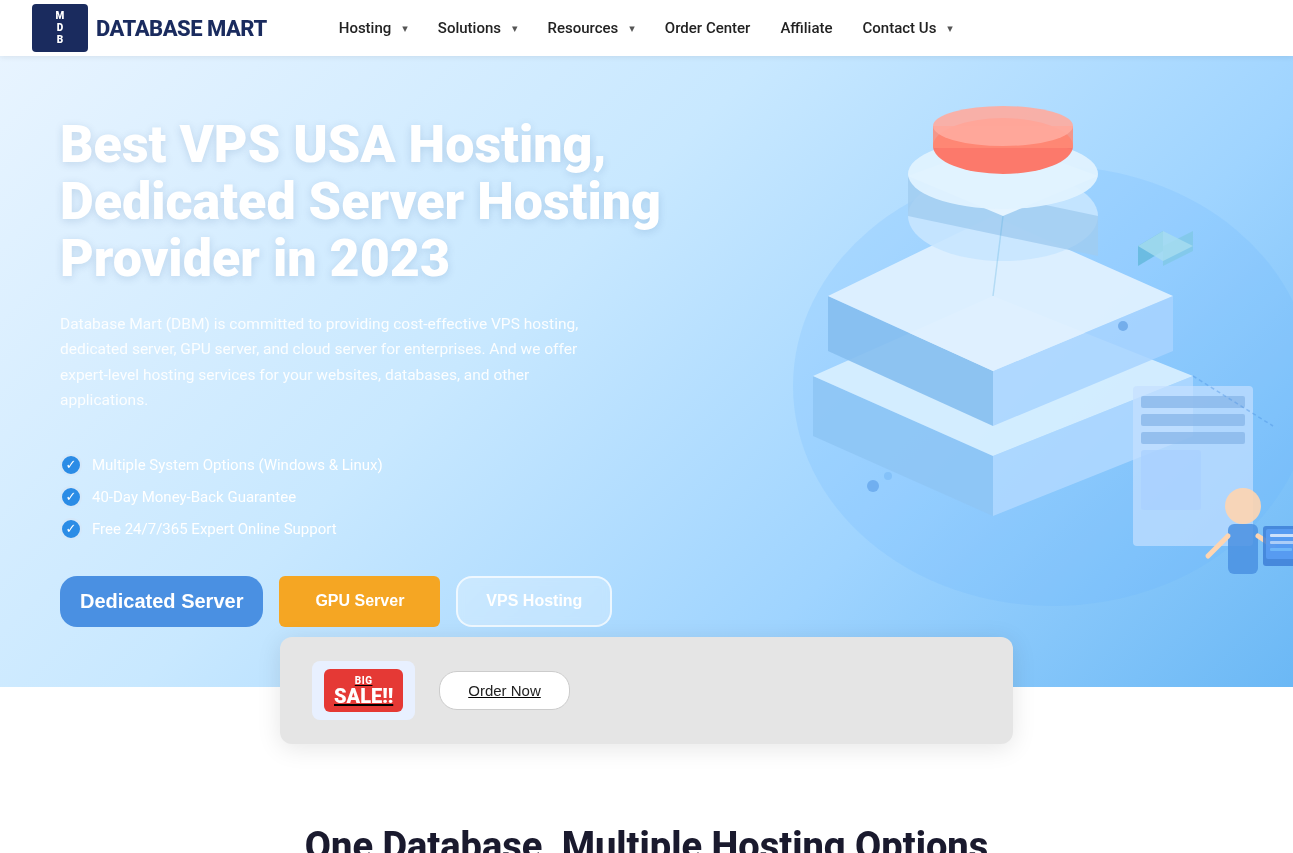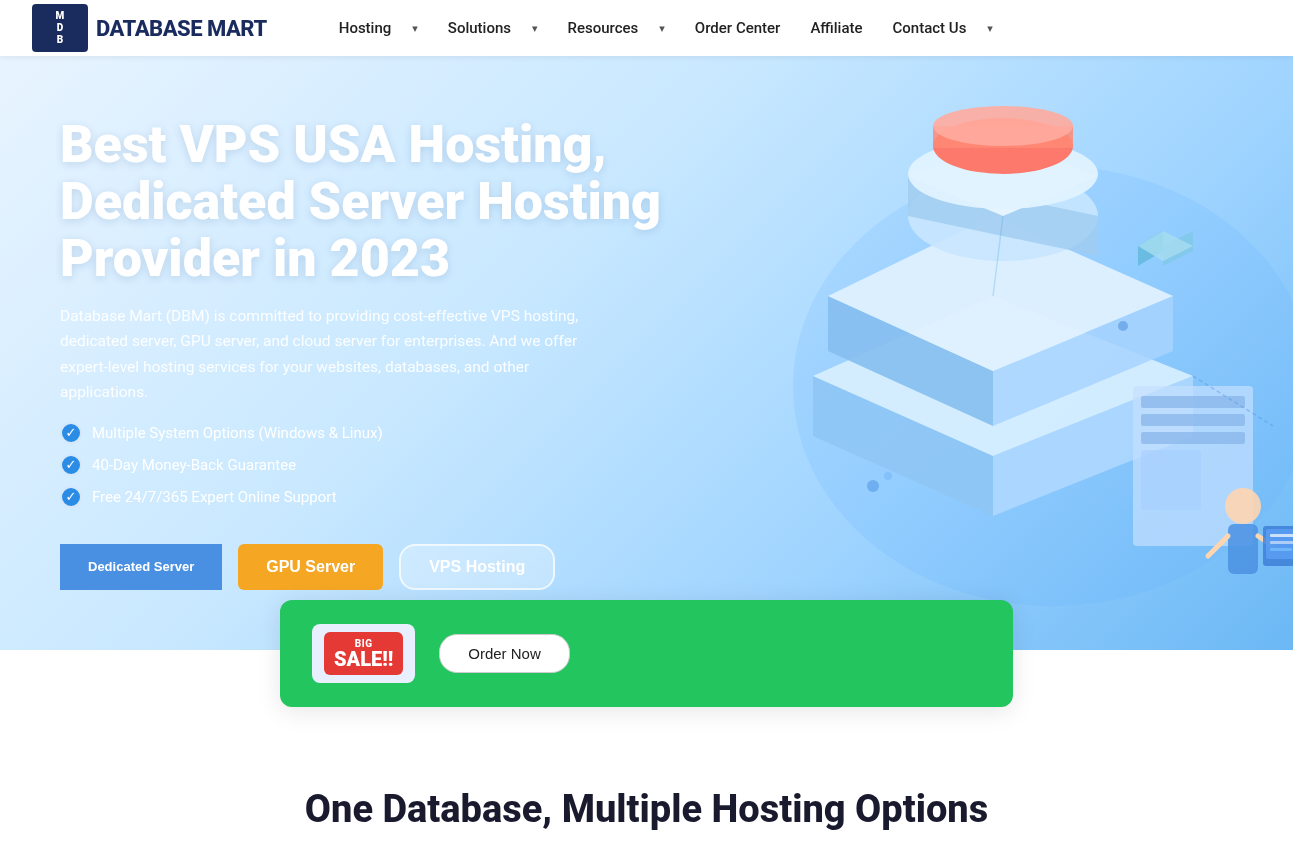--- a/index.html
+++ b/index.html
@@ -14,80 +14,80 @@
     }
     .nav-logo { display: flex; align-items: center; gap: 8px; text-decoration: none; }
     .logo-box {
       width: 56px; height: 48px; background: #1a2b5e;
       display: flex; align-items: center; justify-content: center;
       border-radius: 4px; color: #fff; font-weight: 900; font-size: 14px; line-height:1.1;
     }
     .logo-text { font-size: 22px; font-weight: 800; color: #1a2b5e; letter-spacing: -0.5px; text-align: center; }
     .nav-links { display: flex; align-items: center; gap: 6px; margin-left: 60px; flex: 1; }
     .nav-item {
-      display: flex; align-items: center; gap: 21px;
+      display: flex; align-items: center; gap: 11px;
       padding: 6px 12px; font-size: 15px; font-weight: 500; color: #222;
       cursor: pointer; border-radius: 4px; text-decoration: none;
       transition: background 0.15s;
     }
     .nav-item .chevron { font-size: 11px; color: #555; }
 
     
     .hero {
       background: linear-gradient(135deg, #e8f4ff 0%, #c8e8ff 40%, #9fd4ff 70%, #6bb8f5 100%);
       min-height: 580px; position: relative; overflow: hidden;
       display: flex; align-items: center; padding: 60px 60px 60px 60px;
     }
     .hero-content { max-width: 620px; z-index: 2; position: relative; }
     .hero-title {
       font-size: 52px; font-weight: 900; color: #fff;
-      line-height: 1.1; margin-bottom: 16px;
+      line-height: 1.1; margin-bottom: 24px;
       text-shadow: 0 2px 8px rgba(0,60,120,0.15);
     }
     .hero-desc {
       font-size: 15.5px; color: rgba(255,255,255,0.92); line-height: 1.65;
-      margin-bottom: 16px; max-width: 560px;
+      margin-bottom: 40px; max-width: 560px;
     }
     .hero-features { list-style: none; margin-bottom: 36px; display: flex; flex-direction: column; gap: 10px; }
     .hero-features li { display: flex; align-items: center; gap: 10px; color: #fff; font-size: 15px; }
     .check-circle {
       width: 22px; height: 22px; border-radius: 50%;
       background: #2b8ce6; border: 2px solid rgba(255,255,255,0.8);
       display: flex; align-items: center; justify-content: center;
       color: #fff; font-size: 13px; flex-shrink: 0;
     }
     .hero-buttons { display: flex; gap: 16px; flex-wrap: wrap; }
     .btn-dedicated {
       background: #4a90e2; color: #fff; border: none;
-      padding: 14px 28px; border-radius: 0; font-size: 13px; font-weight: 600;
+      padding: 14px 20px; border-radius: 17px; font-size: 20px; font-weight: 600;
       cursor: pointer; transition: background 0.2s;
     }
     .btn-gpu {
       background: #f5a623; color: #fff; border: none;
-      padding: 14px 28px; border-radius: 6px; font-size: 16px; font-weight: 600;
+      padding: 14px 36px; border-radius: 6px; font-size: 16px; font-weight: 600;
       cursor: pointer; transition: background 0.2s;
     }
     .btn-vps {
       background: rgba(255,255,255,0.25); color: #fff; border: 2px solid rgba(255,255,255,0.7);
       padding: 8px 28px; border-radius: 16px; font-size: 16px; font-weight: 600;
       cursor: pointer; transition: background 0.2s; backdrop-filter: blur(4px);
     }
 
     
     .hero-illustration {
       position: absolute; right: -20px; top: 30px;
       width: 640px; height: 530px; z-index: 1;
     }
 
     
     .promo-banner {
-      background: #22c55e; margin: 0 140px;
+      background: #e5e5e5; margin: 0 140px;
       border-radius: 12px; box-shadow: 0 4px 24px rgba(0,0,0,0.1);
       display: flex; align-items: center; padding: 24px 32px;
-      gap: 24px; position: relative; z-index: 5; margin-top: -40px;
+      gap: 24px; position: relative; z-index: 5; margin-top: -40px; text-decoration: underline;
     }
     .promo-badge {
       background: #e8f0ff; border-radius: 8px;
       padding: 8px 12px; display: flex; flex-direction: column;
       align-items: center; justify-content: center;
       min-width: 72px; flex-shrink: 0;
     }
     .promo-text { flex: 1; font-size: 15px; color: #333; font-weight: 400; }
     .btn-order {
       background: #fff; color: #222; border: 1.5px solid #ccc;

